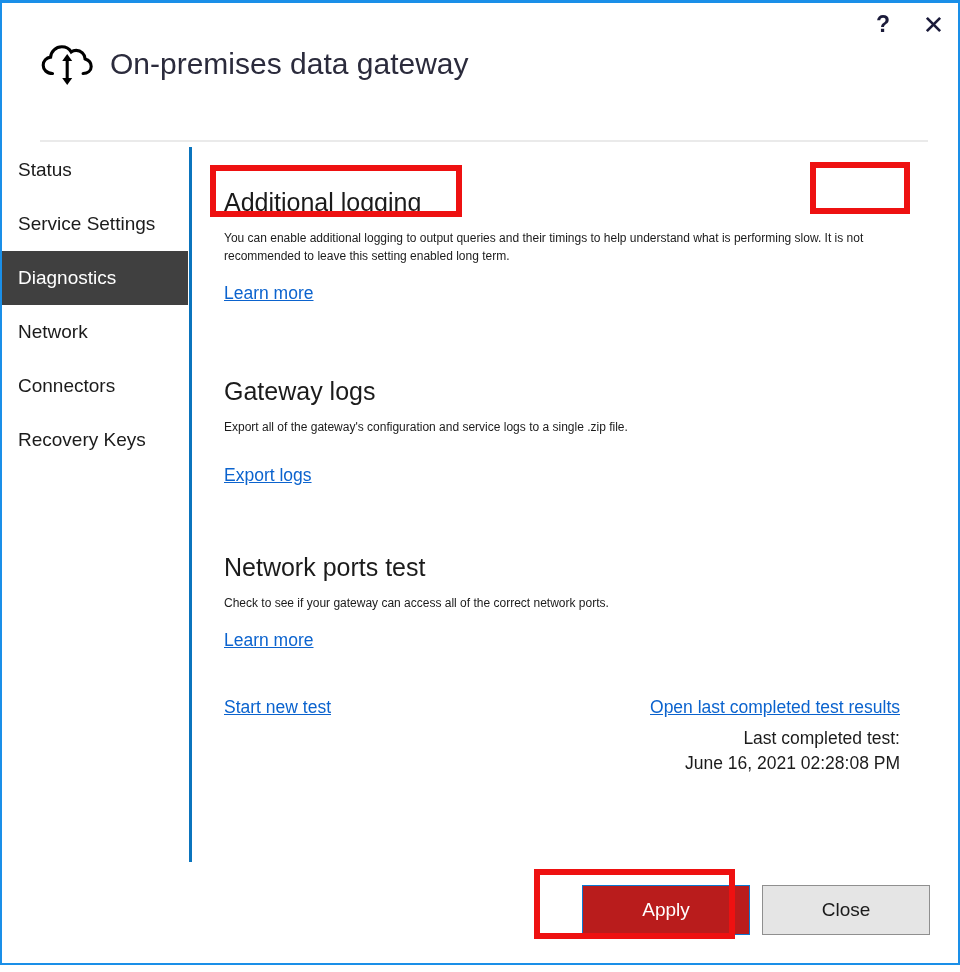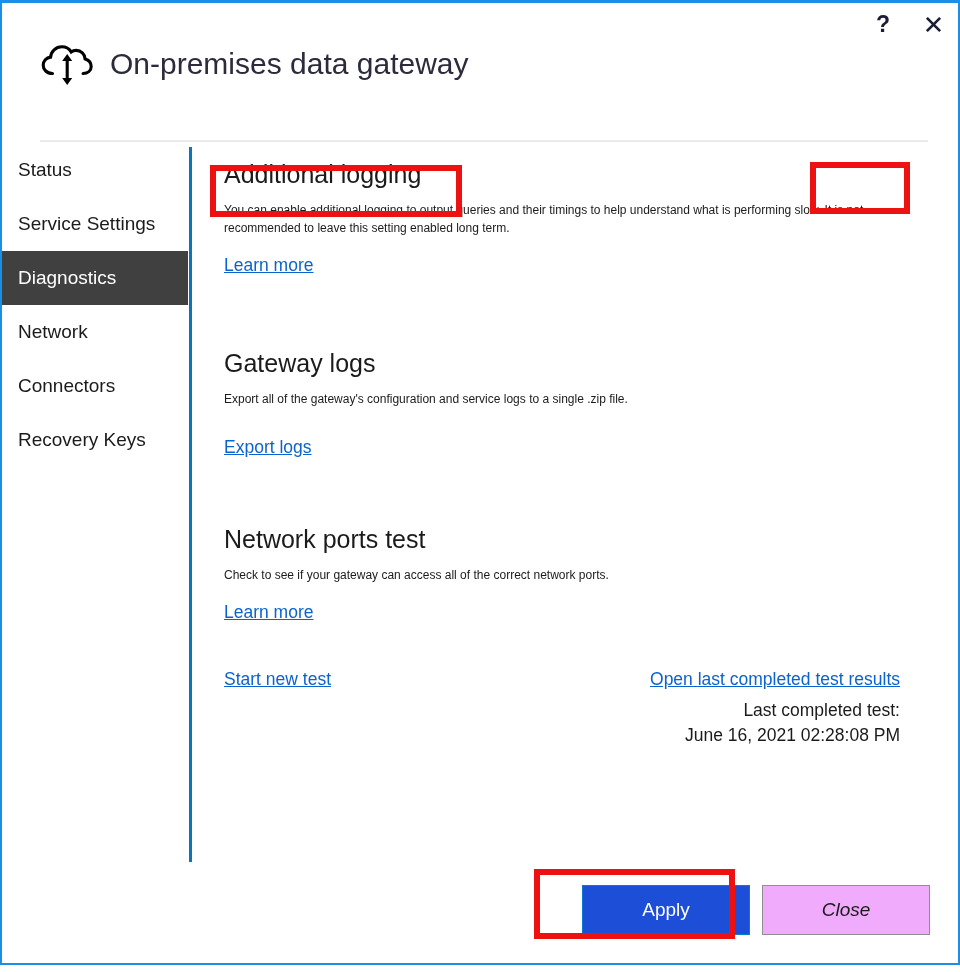--- a/index.html
+++ b/index.html
@@ -138,21 +138,21 @@
   }
   .meta {
     text-align: right;
     font-size: 17.5px;
     color: #1b1b1b;
     line-height: 1.45;
     max-width: 676px;
   }
 
   
-  #sec-logging { margin-top: 16px; }
+  #sec-logging { margin-top: 44px; }
   #sec-logging .link { margin-top: 18px; }
   #sec-gatewaylogs { margin-top: 72px; }
   #sec-gatewaylogs .link { margin-top: 28px; }
   #sec-portstest { margin-top: 66px; }
   #sec-portstest .link { margin-top: 18px; }
   #ports-links { margin-top: 28px; }
   #ports-meta { margin-top: 8px; }
 
   
   .footer {
@@ -165,29 +165,28 @@
   .btn {
     height: 50px;
     width: 168px;
     font-size: 19px;
     font-family: "Liberation Sans", sans-serif;
     cursor: pointer;
     border: none;
     display: flex; align-items: center; justify-content: center;
   }
   .btn-primary {
-    background: #1d4ed8;
+    background: #b91c1c;
     color: #ffffff;
     border: 1px solid #0b78d1;
   }
   .btn-secondary {
-    background: #f0abfc;
+    background: #e5e5e5;
     color: #1b1b1b;
     border: 1px solid #8f8f8f;
-    font-style: italic;
   }
 
   
   .anno {
     position: absolute;
     border: 6px solid #ee1111;
     pointer-events: none;
     z-index: 20;
   }
   #anno-title   { left: 210px; top: 165px;  width: 252px; height: 52px; }

